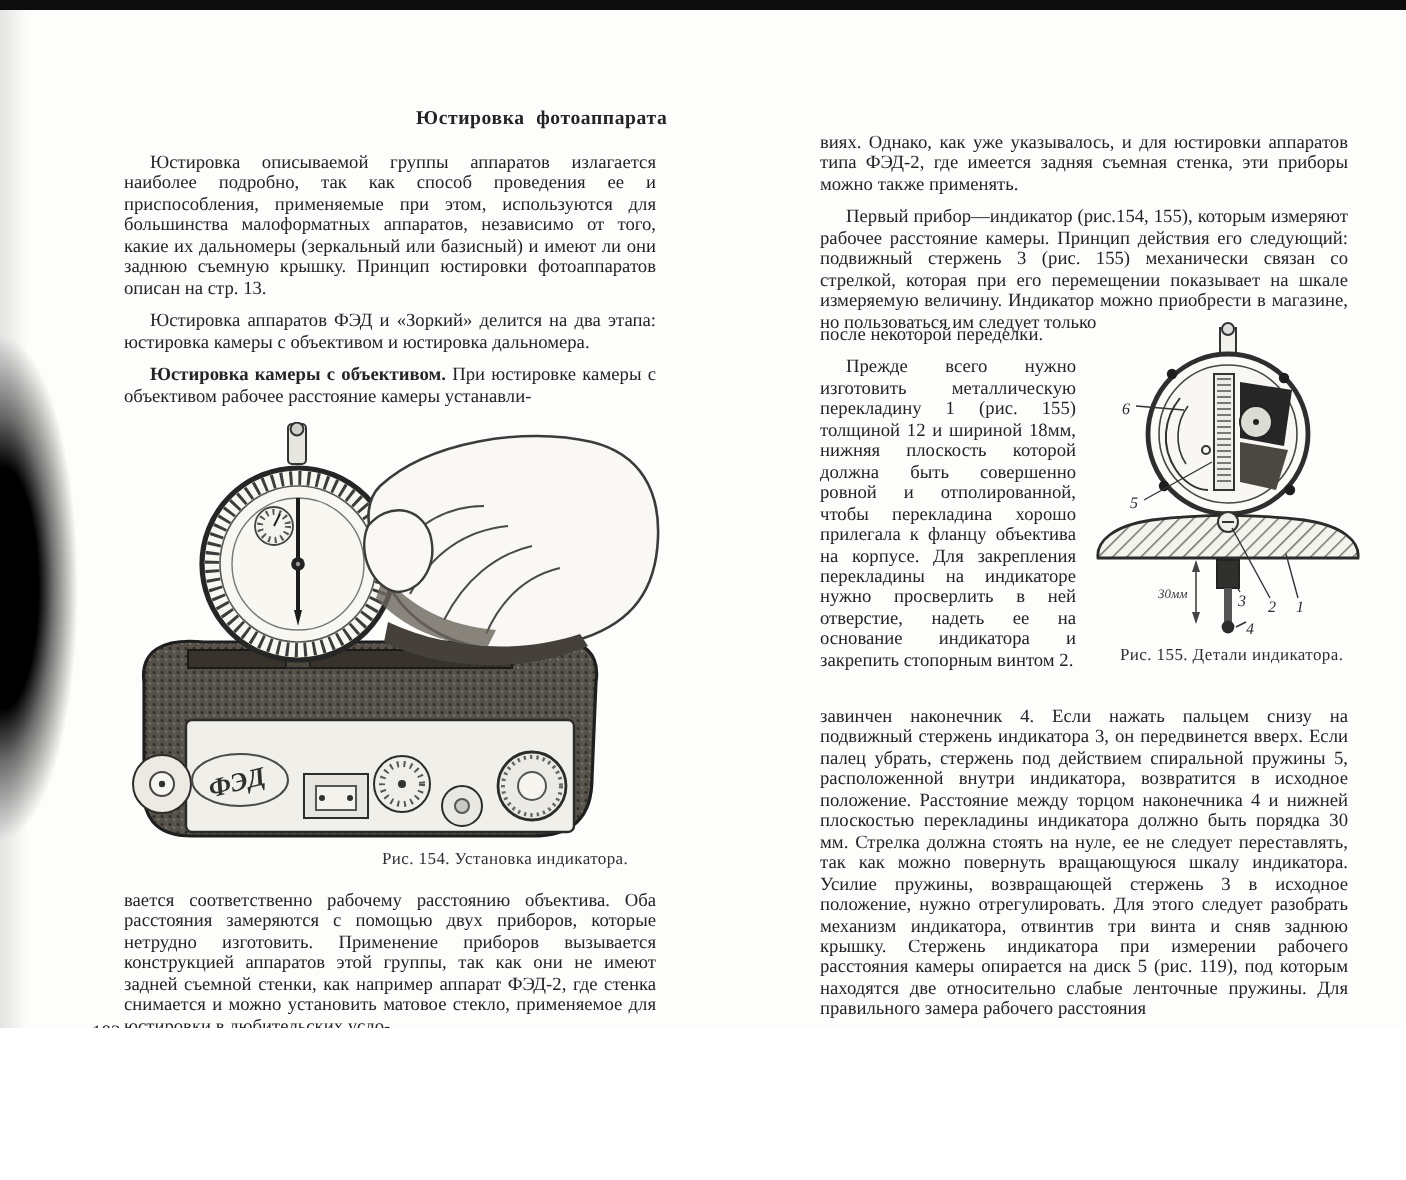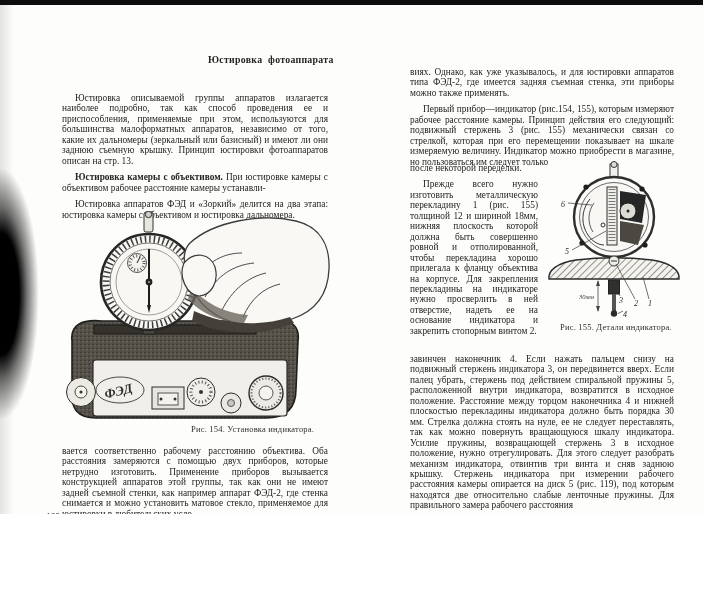--- a/index.html
+++ b/index.html
@@ -25,24 +25,24 @@
 <body>
 
 <div class="canvas">
 
   <div class="top-bar"></div>
   <div class="edge-shade"></div>
   <div class="spine-shadow"></div>
 
   <div class="heading">Юстировка фотоаппарата</div>
 
-  <div class="tblock" style="left:56px;top:87px;width:278px;">
+  <div class="tblock" style="left:56px;top:71px;width:278px;">
     <p class="indent">Юстировка описываемой группы аппаратов излагается наиболее подробно, так как способ проведения ее и приспособления, применяемые при этом, используются для большинства малоформатных аппаратов, независимо от того, какие их дальномеры (зеркальный или базисный) и имеют ли они заднюю съемную крышку. Принцип юстировки фотоаппаратов описан на стр. 13.</p>
+    <p class="indent">Юстировка аппаратов ФЭД и «Зоркий» делится на два этапа: юстировка камеры с объективом и юстировка дальномера.</p>
     <p class="indent"><span class="lead">Юстировка камеры с объективом.</span><span> При юстировке камеры с объективом рабочее расстояние камеры устанавли-</span></p>
-    <p class="indent">Юстировка аппаратов ФЭД и «Зоркий» делится на два этапа: юстировка камеры с объективом и юстировка дальномера.</p>
   </div>
 
   <div class="figwrap" style="left:64px;top:211px;width:272px;height:212px;">
     <svg viewBox="0 0 272 212" width="272" height="212">
       <defs>
         <pattern id="spk" width="4" height="4" patternUnits="userSpaceOnUse">
           <rect width="4" height="4" fill="#57534b"></rect>
           <circle cx="1" cy="1.2" r="0.7" fill="#2c2923"></circle>
           <circle cx="3" cy="2.8" r="0.6" fill="#7d786c"></circle>
           <circle cx="2" cy="3.6" r="0.4" fill="#3a362f"></circle>

